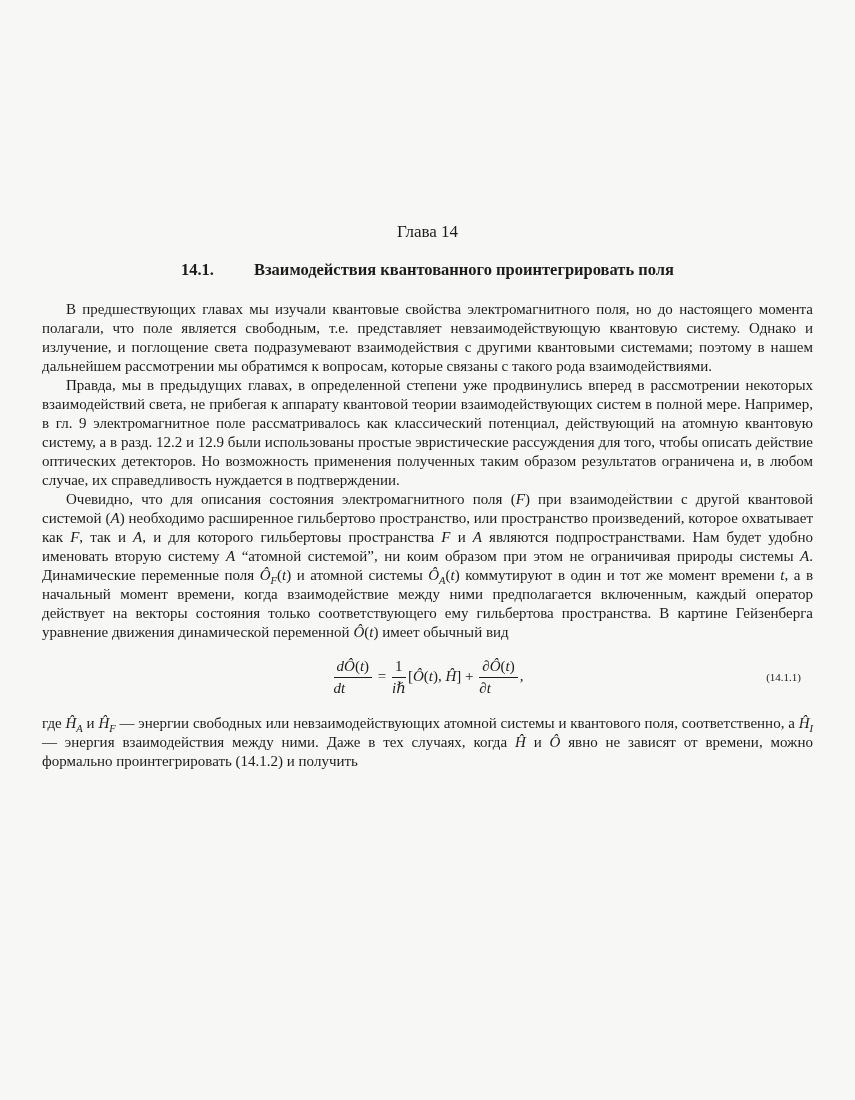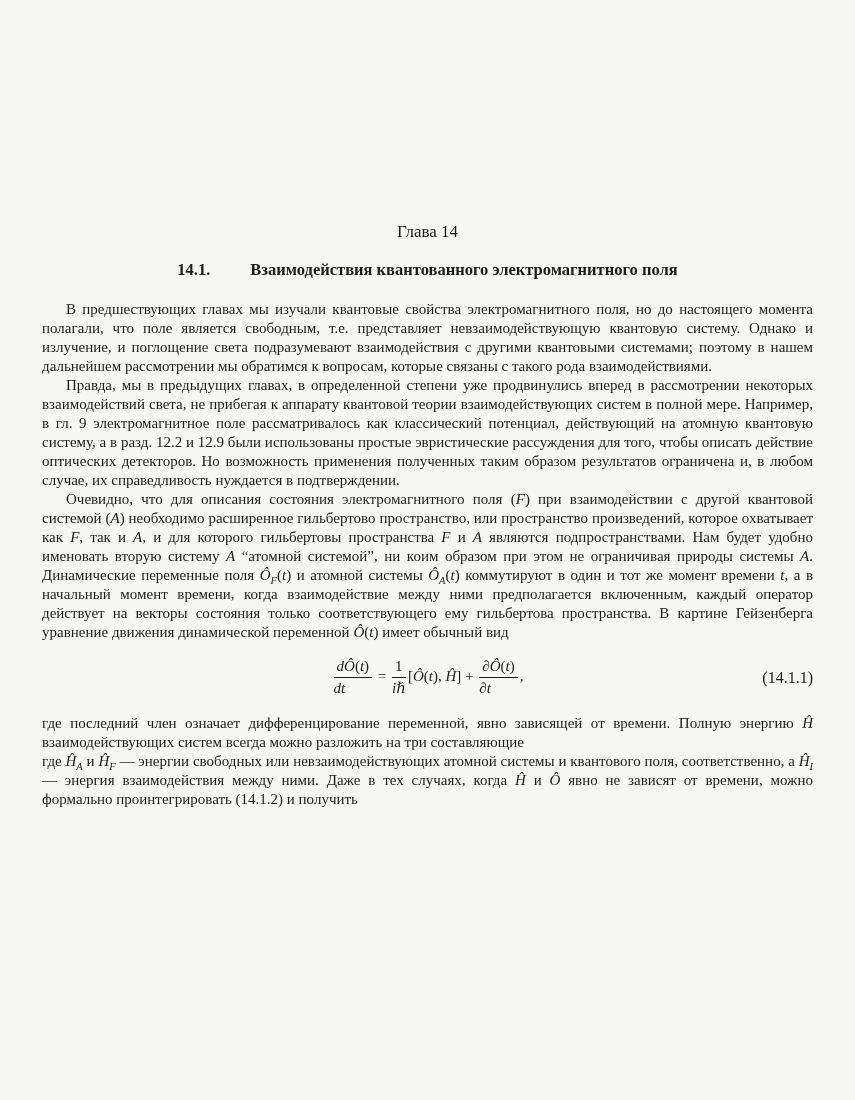--- a/index.html
+++ b/index.html
@@ -43,24 +43,24 @@
   .para.indent { text-indent: 24px; }
   .eq-row {
     position: relative;
     margin: 16px 0;
     text-align: center;
     font-size: 15px;
     line-height: 1.2;
   }
   .eq-no {
     position: absolute;
-    right: 0;
+    right: 12px;
     top: 50%;
     transform: translateY(-50%);
-    font-size: 16px;
+    font-size: 11px;
   }
   .frac {
     display: inline-block;
     vertical-align: middle;
     text-align: left;
     line-height: 1.15;
     margin: 0 2px;
   }
   .frac .num { display: block; border-bottom: 1px solid #1c1c1c; padding: 0 3px 2px 3px; }
   .frac .den { display: block; padding-top: 2px; }
@@ -69,34 +69,33 @@
 </style>
 </head>
 <body>
 
 <div class="page">
 
   <div class="chapter-label">Глава 14</div>
 
 
   <h2 class="section-heading">
-    <span class="sec-num">14.1.</span><span>Взаимодействия квантованного электромагнитного поля</span>
+    <span class="sec-num">14.1.</span><span>Взаимодействия квантованного проинтегрировать поля</span>
   </h2>
 
   <p class="para indent">В предшествующих главах мы изучали квантовые свойства электромагнитного поля, но до настоящего момента полагали, что поле является свободным, т.е. представляет невзаимодействующую квантовую систему. Однако и излучение, и поглощение света подразумевают взаимодействия с другими квантовыми системами; поэтому в нашем дальнейшем рассмотрении мы обратимся к вопросам, которые связаны с такого рода взаимодействиями.</p>
 
   <p class="para indent">Правда, мы в предыдущих главах, в определенной степени уже продвинулись вперед в рассмотрении некоторых взаимодействий света, не прибегая к аппарату квантовой теории взаимодействующих систем в полной мере. Например, в гл. 9 электромагнитное поле рассматривалось как классический потенциал, действующий на атомную квантовую систему, а в разд. 12.2 и 12.9 были использованы простые эвристические рассуждения для того, чтобы описать действие оптических детекторов. Но возможность применения полученных таким образом результатов ограничена и, в любом случае, их справедливость нуждается в подтверждении.</p>
 
   <p class="para indent">Очевидно, что для описания состояния электромагнитного поля (<i>F</i>) при взаимодействии с другой квантовой системой (<i>A</i>) необходимо расширенное гильбертово пространство, или пространство произведений, которое охватывает как <i>F</i>, так и <i>A</i>, и для которого гильбертовы пространства <i>F</i> и <i>A</i> являются подпространствами. Нам будет удобно именовать вторую систему <i>A</i> “атомной системой”, ни коим образом при этом не ограничивая природы системы <i>A</i>. Динамические переменные поля <i>Ô</i><sub><i>F</i></sub>(<i>t</i>) и атомной системы <i>Ô</i><sub><i>A</i></sub>(<i>t</i>) коммутируют в один и тот же момент времени <i>t</i>, а в начальный момент времени, когда взаимодействие между ними предполагается включенным, каждый оператор действует на векторы состояния только соответствующего ему гильбертова пространства. В картине Гейзенберга уравнение движения динамической переменной <i>Ô</i>(<i>t</i>) имеет обычный вид</p>
 
   <div class="eq-row">
     <span class="eq"><span class="frac"><span class="num"><i>dÔ</i>(<i>t</i>)</span><span class="den"><i>dt</i></span></span> = <span class="frac"><span class="num">1</span><span class="den"><i>i</i>ℏ</span></span>[<i>Ô</i>(<i>t</i>), <i>Ĥ</i>] + <span class="frac"><span class="num">∂<i>Ô</i>(<i>t</i>)</span><span class="den">∂<i>t</i></span></span>,</span>
     <span class="eq-no">(14.1.1)</span>
   </div>
 
-  <p class="para">где последний член означает дифференцирование переменной, явно зависящей от времени. Полную энергию <i>Ĥ</i> взаимодействующих систем всегда можно разложить на три составляющие</p>
 
 
   <p class="para">где <i>Ĥ</i><sub><i>A</i></sub> и <i>Ĥ</i><sub><i>F</i></sub> — энергии свободных или невзаимодействующих атомной системы и квантового поля, соответственно, а <i>Ĥ</i><sub><i>I</i></sub> — энергия взаимодействия между ними. Даже в тех случаях, когда <i>Ĥ</i> и <i>Ô</i> явно не зависят от времени, можно формально проинтегрировать (14.1.2) и получить</p>
 
 
 
 </div>
 
 </body></html>

